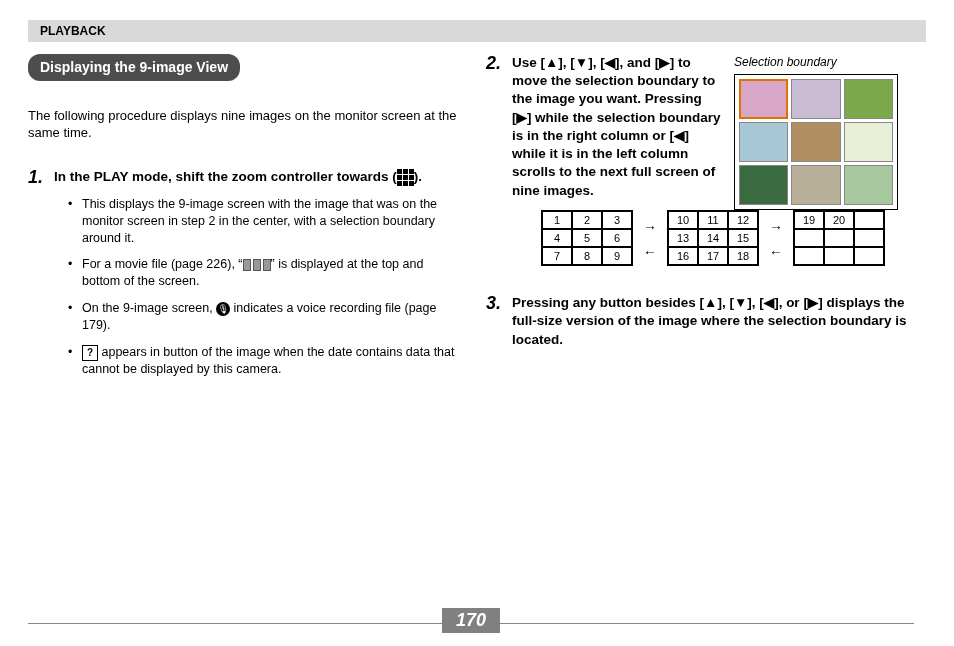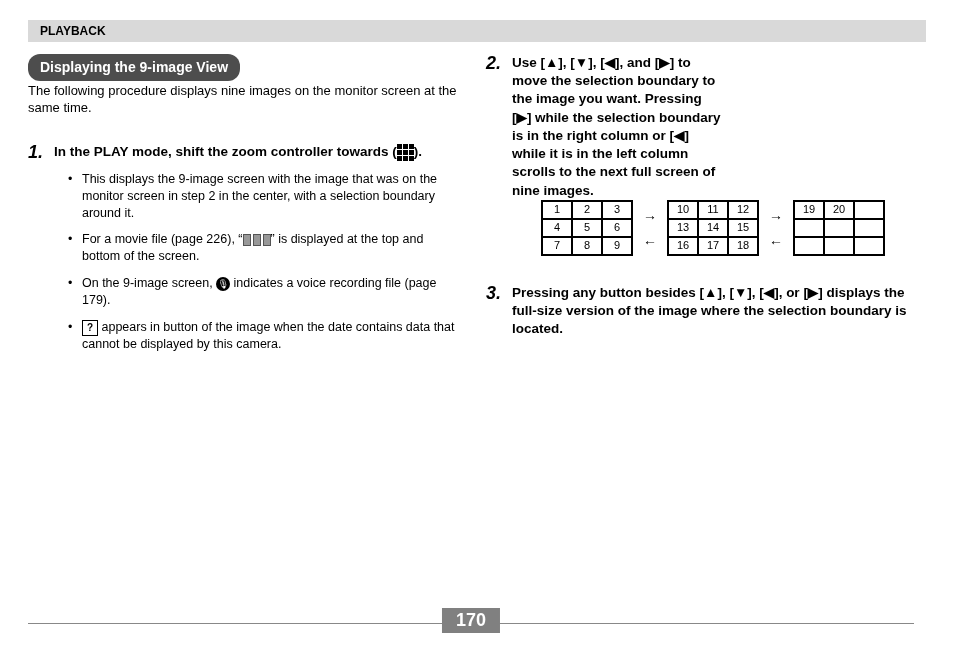--- a/index.html
+++ b/index.html
@@ -39,21 +39,21 @@
     line-height: 1.35;
   }
   .section-title {
     background: #4d4d4d;
     color: #fff;
     font-weight: bold;
     font-size: 14px;
     padding: 4px 12px;
     border-radius: 12px;
     display: inline-block;
-    margin-bottom: 1px;
+    margin-bottom: 26px;
   }
   .intro {
     font-size: 13px;
     margin-bottom: 26px;
   }
   .step {
     display: flex;
     margin-bottom: 8px;
   }
   .step-num {
@@ -200,20 +200,21 @@
   .step3-text {
     font-weight: bold;
     font-size: 13.5px;
   }
   
   .footer {
     position: absolute;
     bottom: 22px;
     left: 28px;
     right: 40px;
+    font-style: italic;
   }
   .footer-line {
     border-top: 1px solid #888;
     position: relative;
   }
   .page-num {
     position: absolute;
     left: 50%;
     top: -16px;
     transform: translateX(-50%);
@@ -269,20 +270,36 @@
           <span></span><span class="icon-q inline-icon">?</span><span> appears in button of the image when the date contains data that cannot be displayed by this camera.</span>
         </li>
       </ul>
     </div>
 
     <div class="col">
       <div class="step2-wrap">
         <div style="display:flex;">
           <div class="step-num">2.</div>
           <div class="step-text" style="max-width:210px">Use [▲], [▼], [◀], and [▶] to move the selection boundary to the image you want. Pressing [▶] while the selection boundary is in the right column or [◀] while it is in the left column scrolls to the next full screen of nine images.</div>
+        </div>
+        <div>
+          <div class="caption">Selection boundary</div>
+          <div class="thumb-preview">
+            <div class="thumb-grid" id="thumb-grid">
+                <div class="thumb sel" style="background: rgb(216, 167, 200);"></div>
+                <div class="thumb" style="background: rgb(201, 188, 212);"></div>
+                <div class="thumb" style="background: rgb(122, 168, 74);"></div>
+                <div class="thumb" style="background: rgb(167, 198, 214);"></div>
+                <div class="thumb" style="background: rgb(176, 144, 96);"></div>
+                <div class="thumb" style="background: rgb(232, 240, 216);"></div>
+                <div class="thumb" style="background: rgb(58, 106, 64);"></div>
+                <div class="thumb" style="background: rgb(184, 176, 152);"></div>
+                <div class="thumb" style="background: rgb(168, 200, 160);"></div>
+              </div>
+          </div>
         </div>
       </div>
 
 
       <div class="grids-row">
         <div class="num-grid" id="g1">
             <div>1</div>
             <div>2</div>
             <div>3</div>
             <div>4</div>

